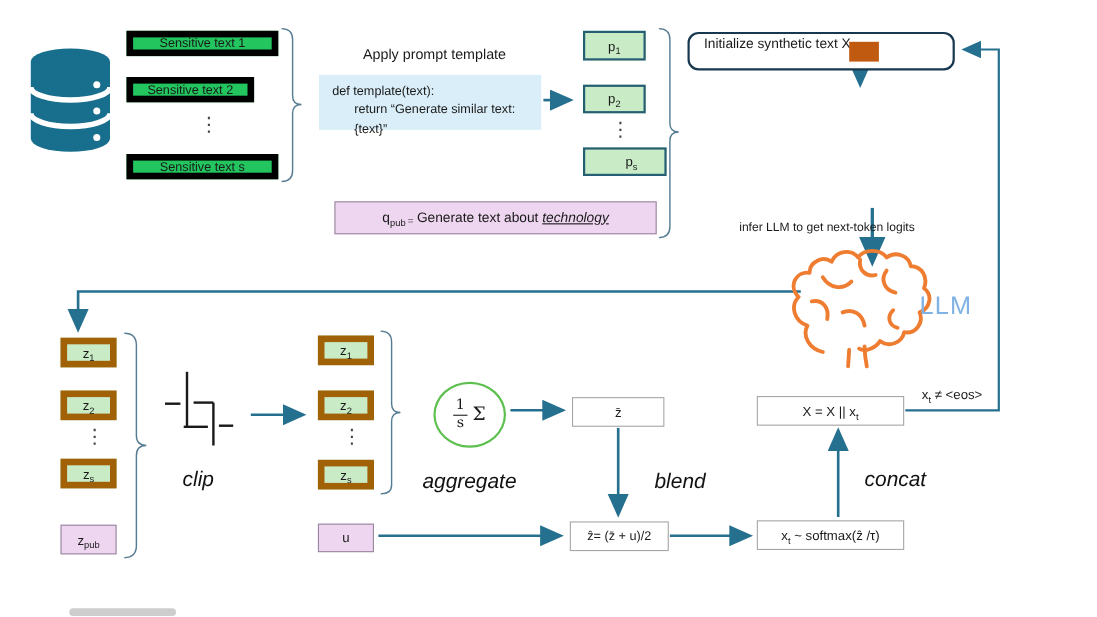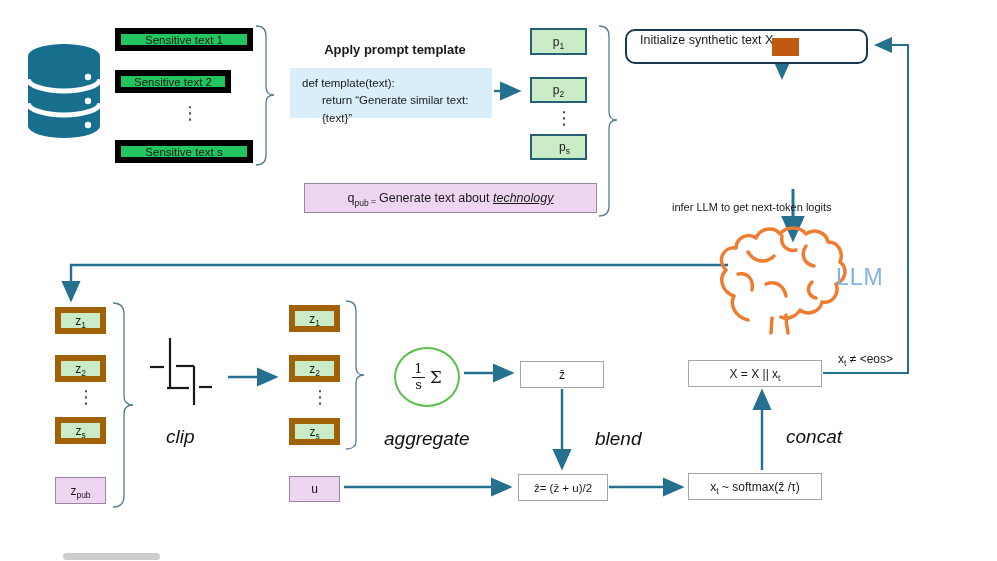--- a/index.html
+++ b/index.html
@@ -101,34 +101,34 @@
     <span>Sensitive text 1</span>
   </div>
   <div class="box blue" style="left:115px;top:70px;width:116px;height:23px;">
     <span>Sensitive text 2</span>
   </div>
   <div class="vdots" style="left:181px;top:104px;">⋮</div>
   <div class="box blue" style="left:115px;top:140px;width:138px;height:23px;">
     <span>Sensitive text s</span>
   </div>
 
-  <div class="lbl" style="left:300px;top:42px;width:190px;text-align:center;font-weight:bold;font-size:13px;">Apply prompt template</div>
+  <div class="lbl" style="left:300px;top:42px;width:190px;text-align:center;font-weight:normal;font-size:13px;">Apply prompt template</div>
   <div class="codebox" style="left:290px;top:68px;width:202px;height:50px;">
     <div>def template(text):</div>
     <div style="padding-left:20px;">return “Generate similar text: {text}”</div>
   </div>
 
   <div class="box greenp" style="left:530px;top:28px;width:57px;height:27px;">
     <span><span>p</span><sub>1</sub></span>
   </div>
   <div class="box greenp" style="left:530px;top:77px;width:57px;height:26px;">
     <span><span>p</span><sub>2</sub></span>
   </div>
   <div class="vdots" style="left:555px;top:109px;">⋮</div>
-  <div class="box greenp" style="left:530px;top:134px;width:57px;height:26px;padding-left:12px;">
+  <div class="box greenp" style="left:530px;top:134px;width:76px;height:26px;padding-left:12px;">
     <span><span>p</span><sub>s</sub></span>
   </div>
 
   <div class="box pink" style="left:304px;top:183px;width:293px;height:30px;font-size:12.5px;">
     <span>
       <span>q</span><sub>pub</sub><span class="smeq">=</span><span class="keep-ws">Generate text about </span><span class="emph">technology</span>
     </span>
   </div>
 
   <div class="navyround" style="left:625px;top:29px;width:243px;height:35px;border-radius:10px;">

